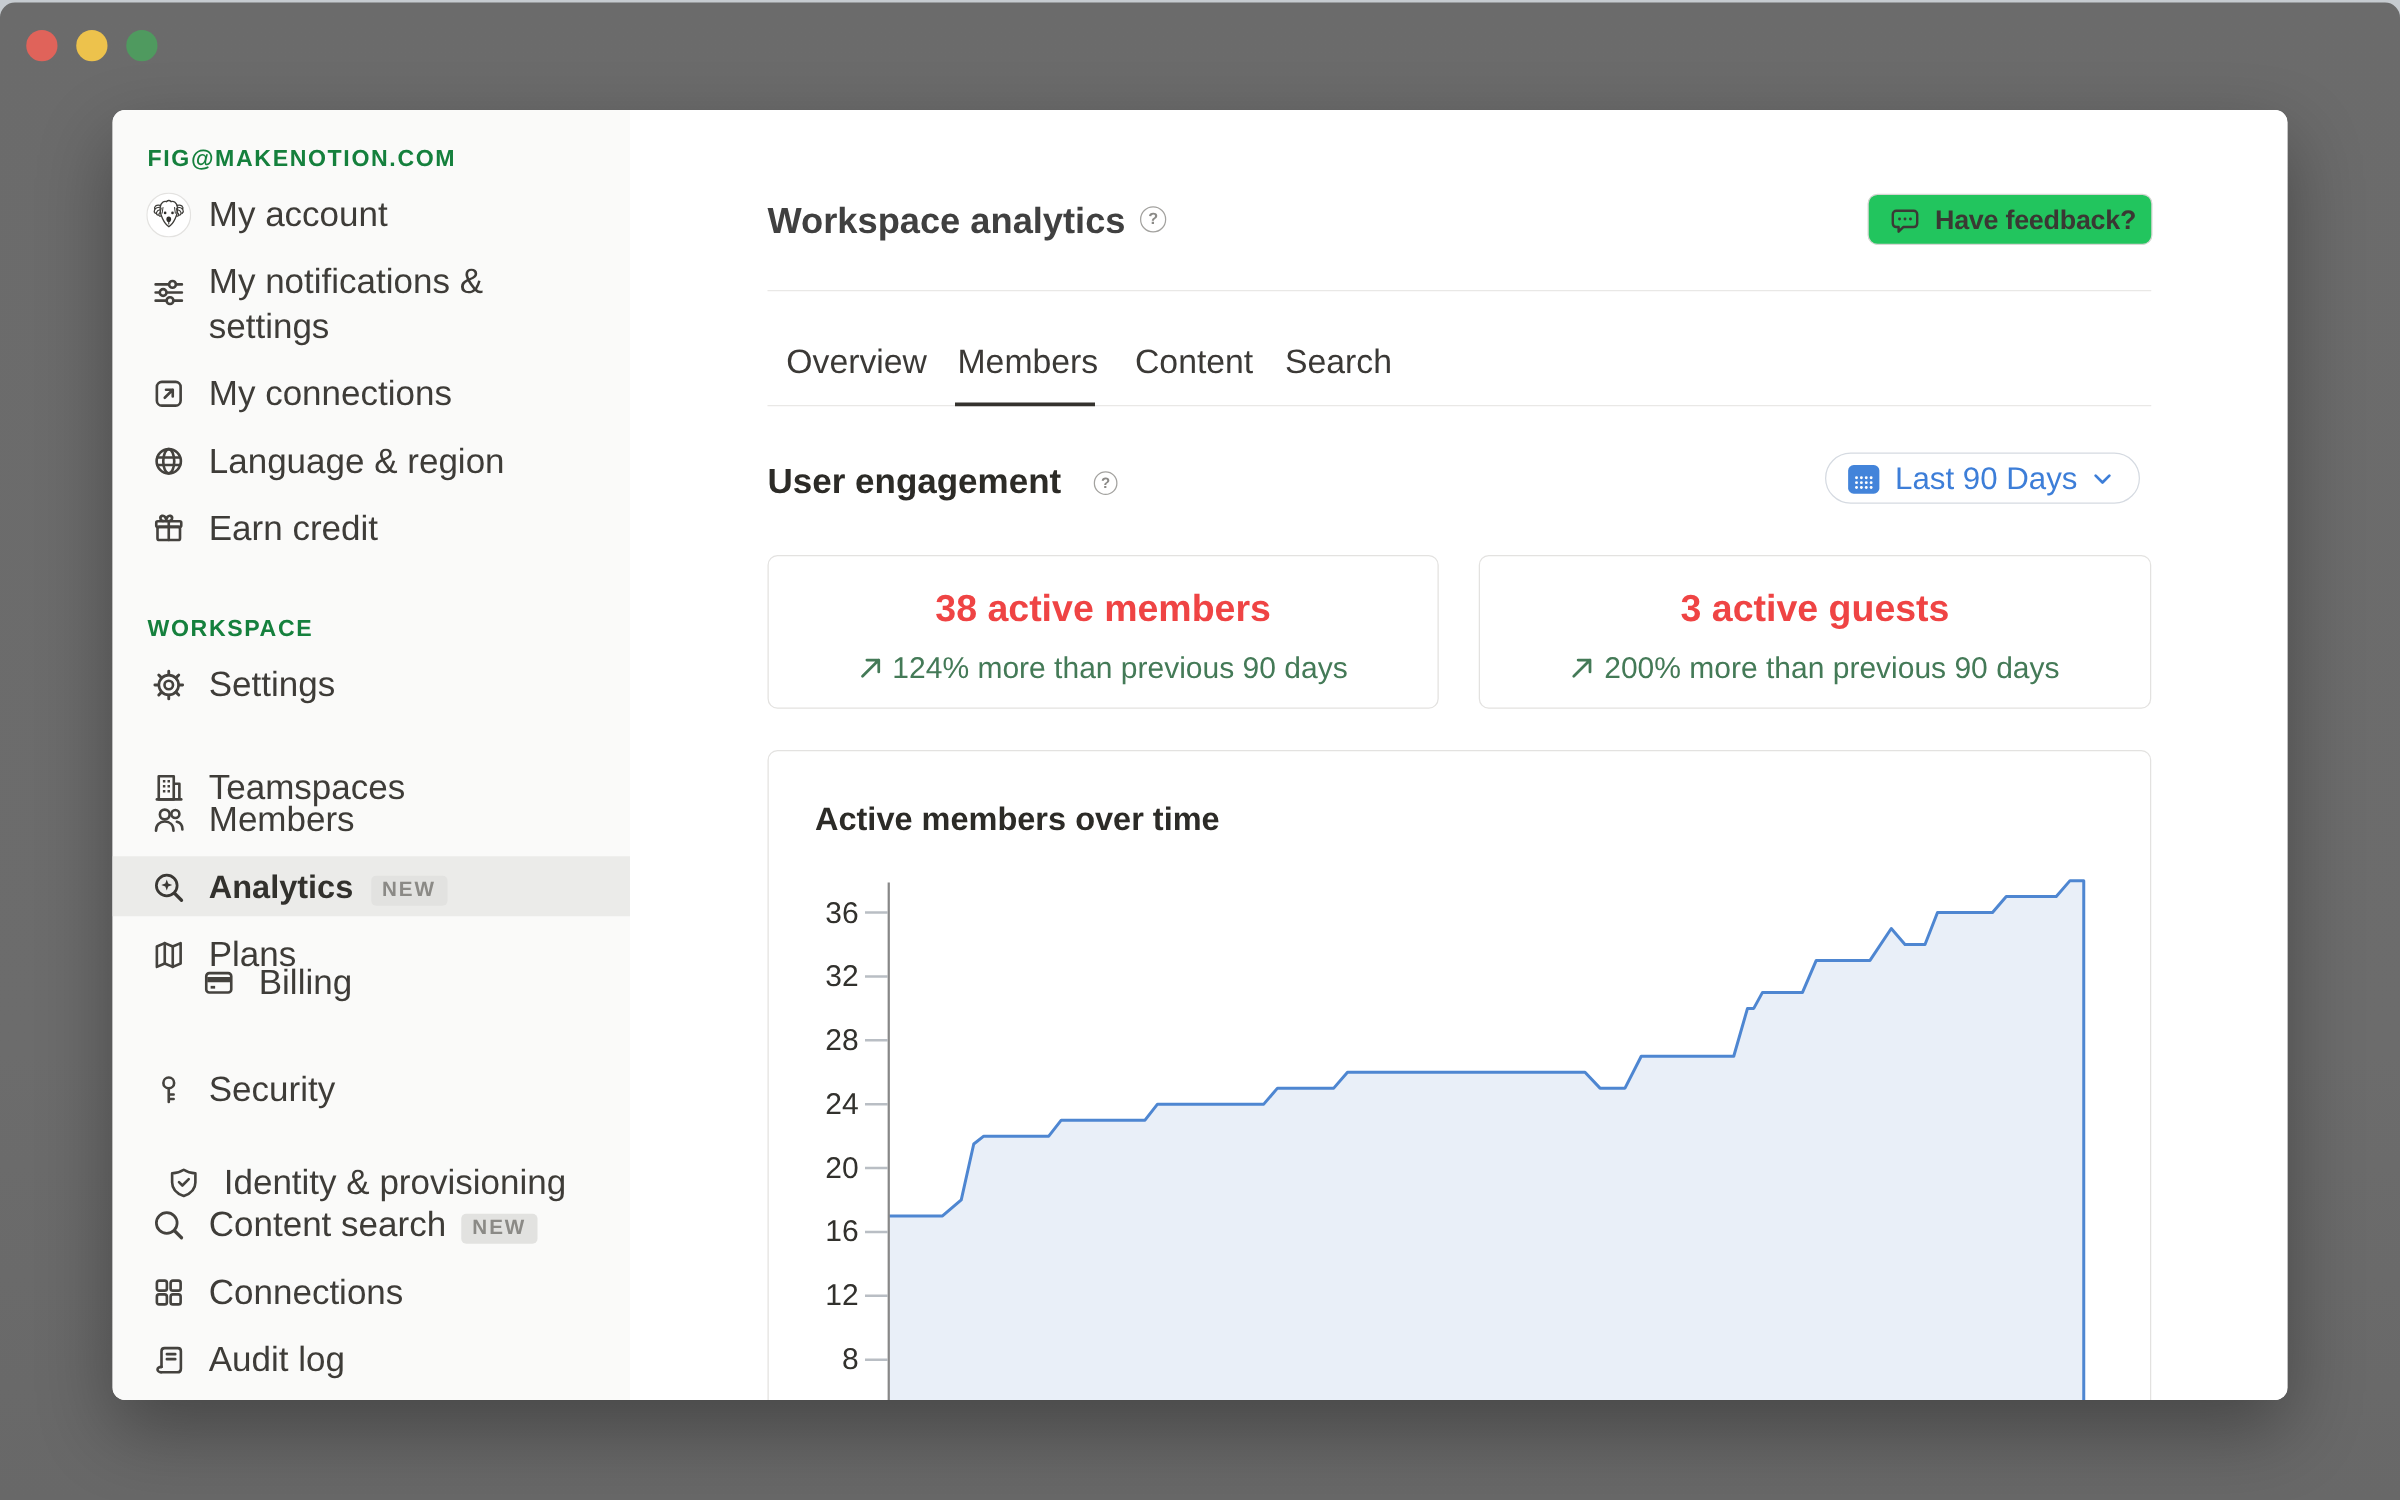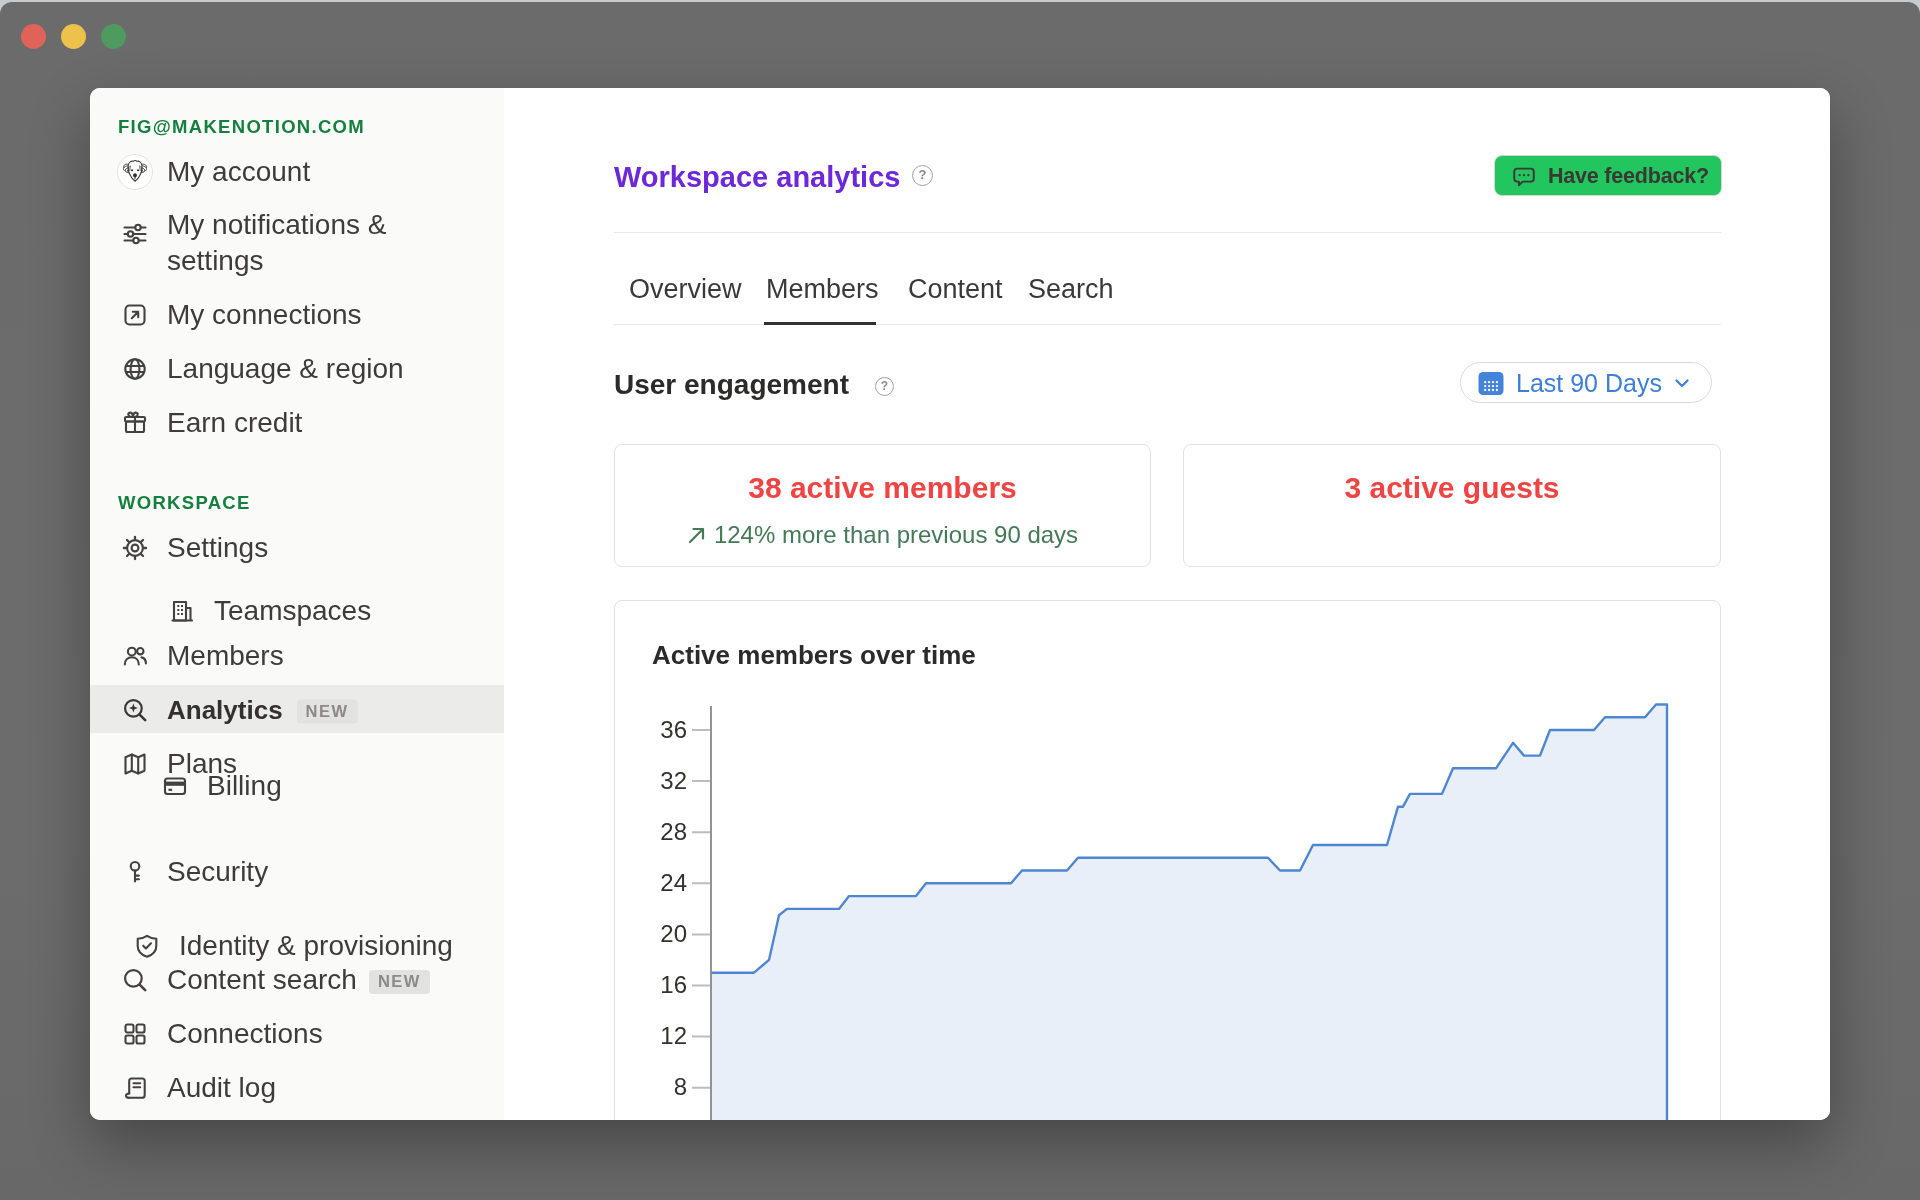--- a/index.html
+++ b/index.html
@@ -13,21 +13,21 @@
     background:#ffffff; border-radius:10px; overflow:hidden;
     box-shadow:0 24px 60px rgba(0,0,0,0.33); }
   .sidebar { position:absolute; left:0; top:0; width:414px; height:1032px; background:#fafaf9; }
   .sb-label { position:absolute; left:28px; font-size:18.5px; font-weight:700; color:#15803d; letter-spacing:1.3px; }
   .row { position:absolute; left:0; width:414px; height:54px; }
   .row .ic { position:absolute; left:31px; top:50%; transform:translateY(-50%); width:28px; height:28px; }
   .row .tx { position:absolute; left:77px; top:50%; transform:translateY(-50%); font-size:28px; color:#3e3c38; white-space:nowrap; }
   .hl { position:absolute; left:0; top:597px; width:414px; height:48px; background:#ebebe9; }
   .badge { display:inline-block; vertical-align:2px; margin-left:12px; background:#e2e2e0; color:#8b8a86; font-size:16.5px; font-weight:700; letter-spacing:1.5px; border-radius:4px; padding:2px 9px 3px 9px; }
   .main { position:absolute; left:414px; top:0; width:1326px; height:1032px; background:#ffffff; }
-  .h1 { position:absolute; left:110px; top:73px; font-size:29px; font-weight:700; color:#6d28d9; }
+  .h1 { position:absolute; left:110px; top:73px; font-size:29px; font-weight:700; color:#404040; }
   .help { position:absolute; width:21px; height:21px; border:1.5px solid #a3a29f; border-radius:50%; color:#8b8a87; font-size:13px; font-weight:700; text-align:center; line-height:18px; }
   .fb-btn { position:absolute; left:990px; top:67px; width:228px; height:41px; border:1px solid #d7d6d3; border-radius:8px; background:#22c55e; }
   .fb-btn .tx { position:absolute; left:53px; top:8px; font-size:21.5px; font-weight:700; color:#3a3833; white-space:nowrap; letter-spacing:-0.2px; }
   .divider { position:absolute; left:110px; width:1107px; height:1px; background:#e9e8e6; }
   .tab { position:absolute; top:186px; font-size:27px; color:#3b3936; white-space:nowrap; }
   .underline { position:absolute; left:260px; top:234px; width:112px; height:3px; background:#34322e; }
   .h2 { position:absolute; left:110px; top:281px; font-size:28px; font-weight:700; color:#2c2b27; }
   .pill { position:absolute; left:956px; top:274px; width:252px; height:41px; border:1.5px solid #d5dae1; border-radius:21px; background:#fff; }
   .pill .tx { position:absolute; left:55px; top:6px; font-size:25px; color:#3d7ed8; white-space:nowrap; }
   .card { position:absolute; top:356px; width:537px; height:123px; border:1px solid #e3e2e0; border-radius:8px; background:#fff; }
@@ -105,21 +105,21 @@
 
     <div class="row" style="top:433px;">
       <svg class="ic" viewBox="0 0 28 28" stroke="#44423e" stroke-width="2.1" fill="none" stroke-linecap="round" stroke-linejoin="round">
         <circle cx="14" cy="14" r="3.4"></circle>
         <circle cx="14" cy="14" r="7.9"></circle>
         <path d="M14 2.9 V5.9 M22 6 L19.7 8.3 M25.1 14 H22.1 M22 22 L19.7 19.7 M14 25.1 V22.1 M6 22 L8.3 19.7 M2.9 14 H5.9 M6 6 L8.3 8.3" stroke-width="2.3"></path>
       </svg>
       <div class="tx">Settings</div>
     </div>
 
-    <div class="row" style="top:496px;margin-left:47px;">
+    <div class="row" style="top:515px;">
       <svg class="ic" viewBox="0 0 28 28" stroke="#44423e" stroke-width="2.1" fill="none" stroke-linejoin="round">
         <rect x="6" y="5" width="12" height="18.5"></rect>
         <path d="M18 11 h4.5 v12.5"></path>
         <path d="M4.5 23.5 h19.5" stroke-linecap="round"></path>
         <path d="M9.3 9 h2 M13 9 h2 M9.3 13 h2 M13 13 h2 M9.3 17 h2 M13 17 h2" stroke-width="1.9"></path>
       </svg>
       <div class="tx">Teamspaces</div>
     </div>
 
     <div class="row" style="top:541px;">
@@ -254,20 +254,25 @@
     <div class="card" style="left:110px;">
       <div class="num">38 active members</div>
       <div class="grn">
         <svg style="width:19px; height:19px; vertical-align:-2px; margin-right:8px;" viewBox="0 0 19 19" fill="none" stroke="#447a57" stroke-width="2.2" stroke-linecap="round" stroke-linejoin="round">
           <path d="M3 16 L16 3 M6.5 3 H16 V12.5"></path>
         </svg>124% more than previous 90 days
       </div>
     </div>
     <div class="card" style="left:679px; width:538px;">
       <div class="num">3 active guests</div>
+      <div class="grn">
+        <svg style="width:19px; height:19px; vertical-align:-2px; margin-right:8px;" viewBox="0 0 19 19" fill="none" stroke="#447a57" stroke-width="2.2" stroke-linecap="round" stroke-linejoin="round">
+          <path d="M3 16 L16 3 M6.5 3 H16 V12.5"></path>
+        </svg>200% more than previous 90 days
+      </div>
     </div>
 
     <div class="chart-card"></div>
     <div class="h3">Active members over time</div>
     <svg style="position:absolute; left:110px; top:512px; width:1107px; height:520px;" viewBox="614 600 1107 520">
       <path d="M711 1120 V972.7 H754 L769 959.9 L779 915.2 L787 908.9 H839 L849 896.1 H916 L926 883.3 H1011 L1022 870.5 H1067 L1078 857.8 H1268 L1280 870.5 H1300 L1313 845 H1387 L1398 806.7 H1403 L1410 793.9 H1442 L1453 768.3 H1496 L1513 742.8 L1524 755.6 H1540 L1550 730 H1594 L1605 717.2 H1645 L1656 704.5 H1667 V1120 Z" fill="#e9eff8"></path>
       <path d="M711 972.7 H754 L769 959.9 L779 915.2 L787 908.9 H839 L849 896.1 H916 L926 883.3 H1011 L1022 870.5 H1067 L1078 857.8 H1268 L1280 870.5 H1300 L1313 845 H1387 L1398 806.7 H1403 L1410 793.9 H1442 L1453 768.3 H1496 L1513 742.8 L1524 755.6 H1540 L1550 730 H1594 L1605 717.2 H1645 L1656 704.5 H1667 V1120" fill="none" stroke="#4e86d1" stroke-width="2.4" stroke-linejoin="round"></path>
       <g stroke="#b9bec4" stroke-width="2">
         <path d="M692 730 H710 M692 781.1 H710 M692 832.2 H710 M692 883.3 H710 M692 934.4 H710 M692 985.5 H710 M692 1036.6 H710 M692 1087.7 H710"></path>
       </g>

